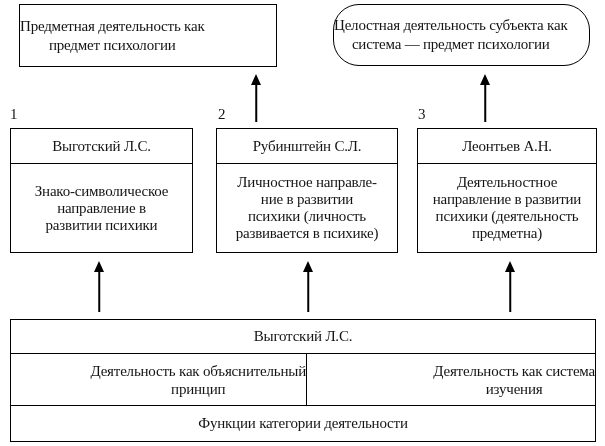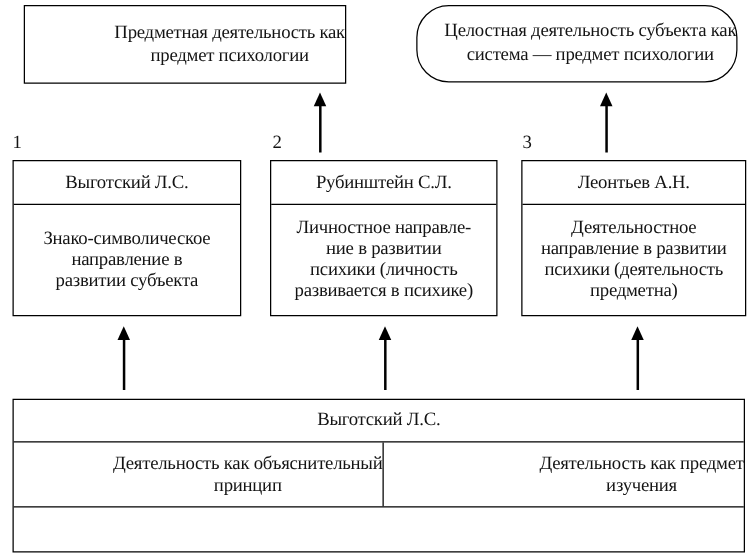--- a/index.html
+++ b/index.html
@@ -17,21 +17,21 @@
     font-size: 15px;
     letter-spacing: -0.2px;
     overflow: hidden;
   }
   .box {
     position: absolute;
     box-sizing: border-box;
     border: 1.5px solid #000000;
     display: flex;
     align-items: center;
-    justify-content: flex-end;
+    justify-content: flex-start;
   }
   .txt {
     white-space: pre;
     text-align: center;
     line-height: 19px;
   }
   
   .vbox {
     position: absolute;
     box-sizing: border-box;
@@ -155,21 +155,21 @@
   <span class="num" style="left:218px; top:107px;">2</span>
   <span class="num" style="left:418px; top:107px;">3</span>
 
   <div class="vbox" style="left:10px; top:128px; width:183px; height:125px;">
     <div class="vhead">
       <div class="txt">Выготский Л.С.</div>
     </div>
     <div class="vbody">
       <div class="txt">Знако-символическое
 направление в
-развитии субъекта</div>
+развитии психики</div>
     </div>
   </div>
 
   <div class="vbox" style="left:216px; top:128px; width:182px; height:125px;">
     <div class="vhead">
       <div class="txt">Рубинштейн С.Л.</div>
     </div>
     <div class="vbody">
       <div class="txt">Личностное направле-
 ние в развитии
@@ -206,19 +206,22 @@
   <div class="bbox" style="left:10px; top:319px; width:586px; height:123px;">
     <div class="brow-head">
       <div class="txt">Выготский Л.С.</div>
     </div>
     <div class="brow-mid">
       <div class="bcell bcell-left">
         <div class="txt">Деятельность как объяснительный
 принцип</div>
       </div>
       <div class="bcell bcell-right">
-        <div class="txt">Деятельность как предмет
+        <div class="txt">Деятельность как система
 изучения</div>
       </div>
     </div>
+    <div class="brow-foot">
+      <div class="txt">Функции категории деятельности</div>
+    </div>
   </div>
 
 </div>
 
 </body></html>

